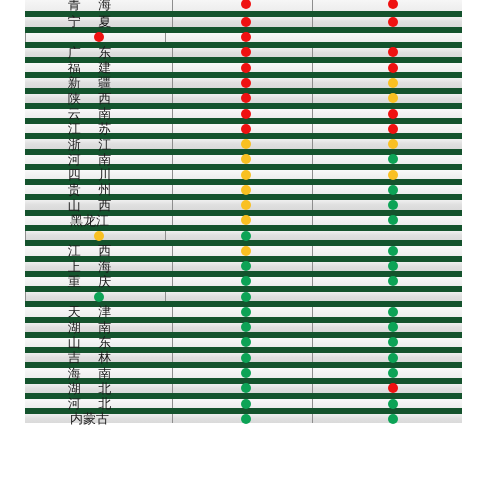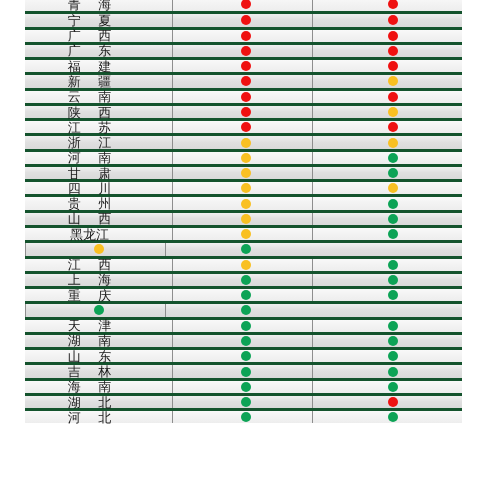--- a/index.html
+++ b/index.html
@@ -39,21 +39,21 @@
     top: -4px;
     width: 437px;
   }
 
   .row {
     position: relative;
     display: flex;
     align-items: stretch;
     height: 15.28px;
     box-sizing: border-box;
-    border-top: 3px solid #14532d;
+    border-top: 6px solid #14532d;
     background: #f2f2f2;
   }
   .row.alt {
     background: #dedede;
   }
   .row:first-child {
     border-top: 1px solid #b8b8b8;
   }
 
   
@@ -161,23 +161,20 @@
             <span class="name-text">宁　夏</span>
           </div>
           <div class="cell cell-mark col1">
             <span class="dot red"></span>
           </div>
           <div class="cell cell-mark col2">
             <span class="dot red"></span>
           </div>
         </div>
         <div class="row">
-          <div class="cell cell-name">
-            <span class="name-text">广　西</span>
-          </div>
           <div class="cell cell-mark col1">
             <span class="dot red"></span>
           </div>
           <div class="cell cell-mark col2">
             <span class="dot red"></span>
           </div>
         </div>
         <div class="row alt">
           <div class="cell cell-name">
             <span class="name-text">广　东</span>
@@ -204,42 +201,42 @@
           <div class="cell cell-name">
             <span class="name-text">新　疆</span>
           </div>
           <div class="cell cell-mark col1">
             <span class="dot red"></span>
           </div>
           <div class="cell cell-mark col2">
             <span class="dot yellow"></span>
           </div>
         </div>
+        <div class="row alt">
+          <div class="cell cell-name">
+            <span class="name-text">陕　西</span>
+          </div>
+          <div class="cell cell-mark col1">
+            <span class="dot red"></span>
+          </div>
+          <div class="cell cell-mark col2">
+            <span class="dot yellow"></span>
+          </div>
+        </div>
         <div class="row">
           <div class="cell cell-name">
             <span class="name-text">云　南</span>
           </div>
           <div class="cell cell-mark col1">
             <span class="dot red"></span>
           </div>
           <div class="cell cell-mark col2">
             <span class="dot red"></span>
           </div>
         </div>
-        <div class="row alt">
-          <div class="cell cell-name">
-            <span class="name-text">陕　西</span>
-          </div>
-          <div class="cell cell-mark col1">
-            <span class="dot red"></span>
-          </div>
-          <div class="cell cell-mark col2">
-            <span class="dot yellow"></span>
-          </div>
-        </div>
         <div class="row">
           <div class="cell cell-name">
             <span class="name-text">江　苏</span>
           </div>
           <div class="cell cell-mark col1">
             <span class="dot red"></span>
           </div>
           <div class="cell cell-mark col2">
             <span class="dot red"></span>
           </div>
@@ -259,31 +256,20 @@
           <div class="cell cell-name">
             <span class="name-text">河　南</span>
           </div>
           <div class="cell cell-mark col1">
             <span class="dot yellow"></span>
           </div>
           <div class="cell cell-mark col2">
             <span class="dot green"></span>
           </div>
         </div>
-        <div class="row alt">
-          <div class="cell cell-name">
-            <span class="name-text">甘　肃</span>
-          </div>
-          <div class="cell cell-mark col1">
-            <span class="dot yellow"></span>
-          </div>
-          <div class="cell cell-mark col2">
-            <span class="dot green"></span>
-          </div>
-        </div>
         <div class="row">
           <div class="cell cell-name">
             <span class="name-text">四　川</span>
           </div>
           <div class="cell cell-mark col1">
             <span class="dot yellow"></span>
           </div>
           <div class="cell cell-mark col2">
             <span class="dot yellow"></span>
           </div>
@@ -432,20 +418,31 @@
           <div class="cell cell-mark col1">
             <span class="dot green"></span>
           </div>
           <div class="cell cell-mark col2">
             <span class="dot red"></span>
           </div>
         </div>
         <div class="row">
           <div class="cell cell-name">
             <span class="name-text">河　北</span>
+          </div>
+          <div class="cell cell-mark col1">
+            <span class="dot green"></span>
+          </div>
+          <div class="cell cell-mark col2">
+            <span class="dot green"></span>
+          </div>
+        </div>
+        <div class="row alt">
+          <div class="cell cell-name">
+            <span class="name-text tight">内蒙古</span>
           </div>
           <div class="cell cell-mark col1">
             <span class="dot green"></span>
           </div>
           <div class="cell cell-mark col2">
             <span class="dot green"></span>
           </div>
         </div>
       </div>
   </div>

